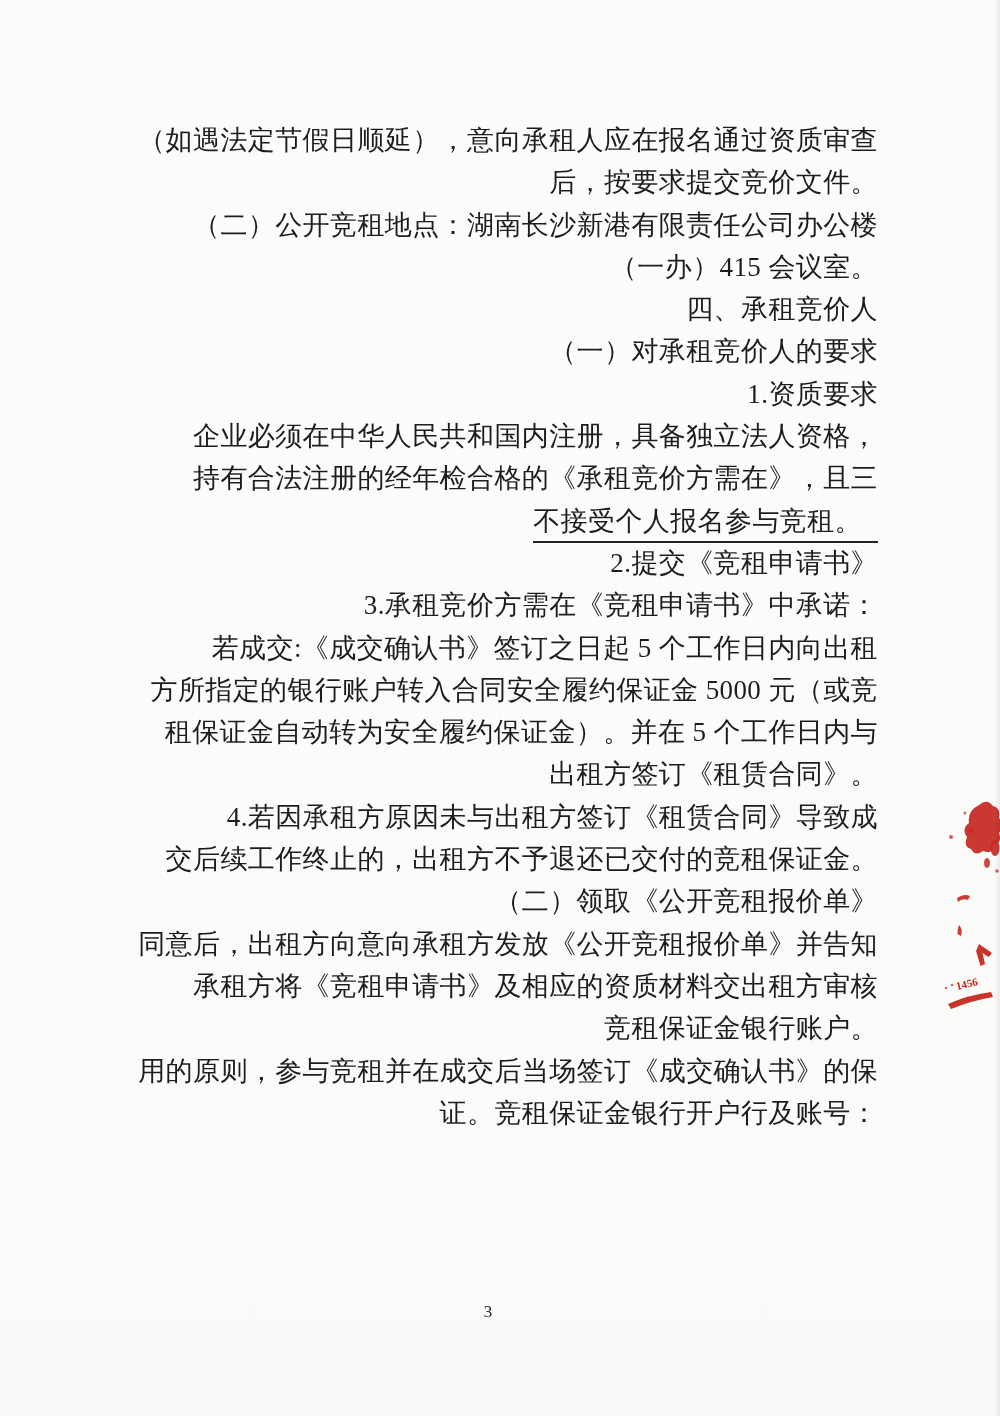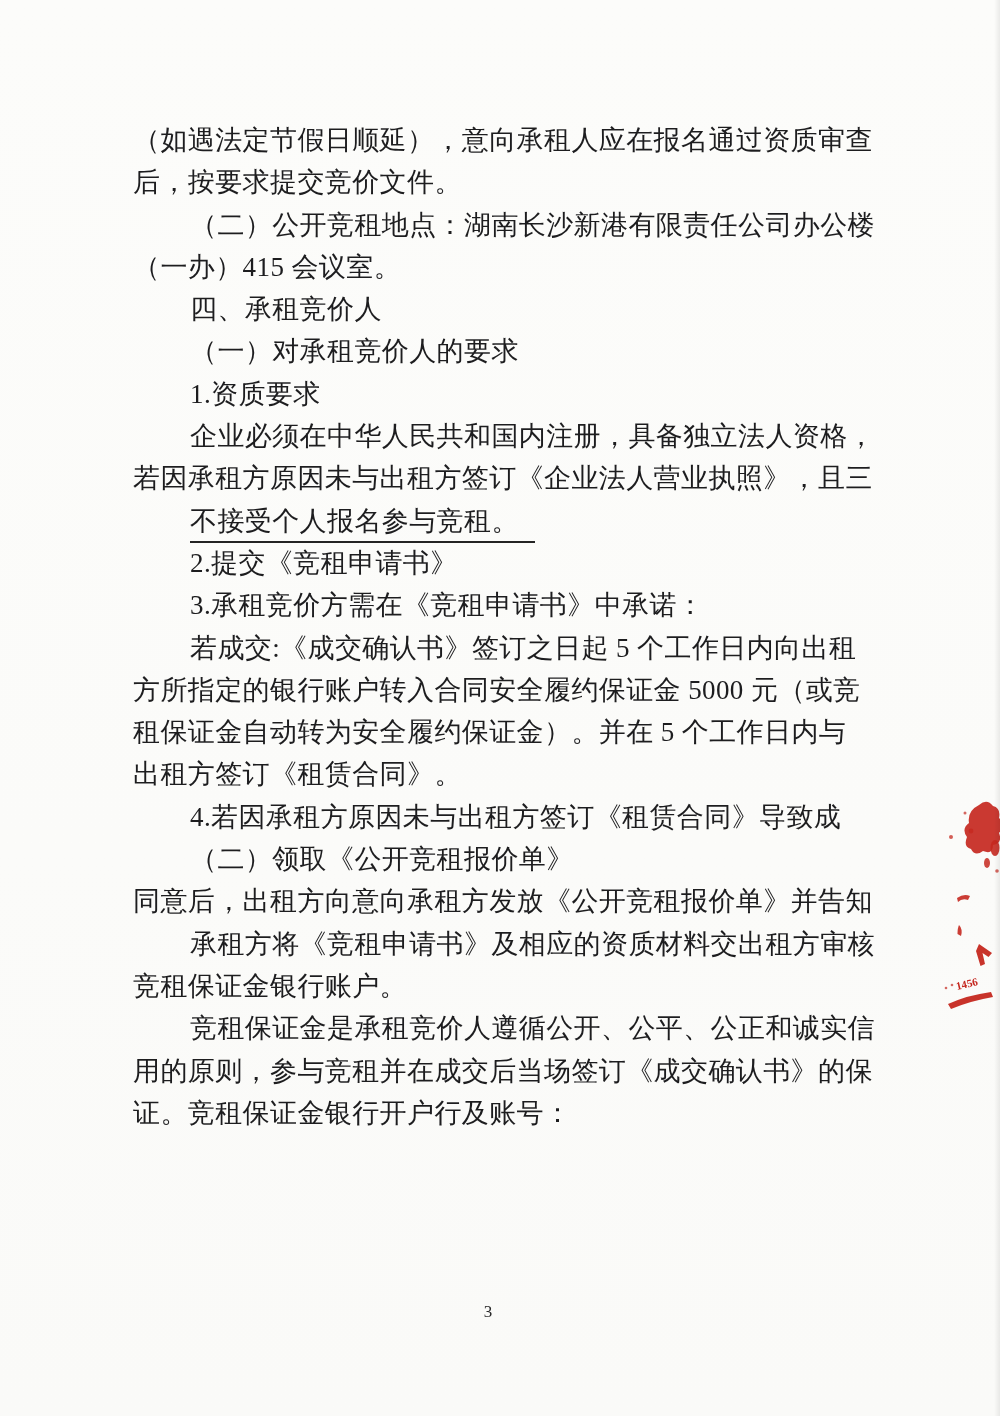--- a/index.html
+++ b/index.html
@@ -19,20 +19,21 @@
     position: absolute;
     left: 133px; top: 119px; width: 745px;
     font-size: 27px;
     line-height: 42.3px;
     color: #1d1d1f;
     letter-spacing: 0.4px;
   }
   .line {
     height: 42.3px;
     white-space: pre;
+    text-align: right;
   }
   .line.ind { padding-left: 57px; font-family: Liberation Serif, serif; }
   .line.u > span {
     border-bottom: 2px solid #242424;
     padding-right: 16px;
     padding-bottom: 5px;
   }
   .footer {
     position: absolute;
     left: 0; top: 1302px; width: 976px;
@@ -65,34 +66,34 @@
 
   <div class="doc" id="doc">
       <div class="line"><span>（如遇法定节假日顺延），意向承租人应在报名通过资质审查</span></div>
       <div class="line"><span>后，按要求提交竞价文件。</span></div>
       <div class="line ind"><span>（二）公开竞租地点：湖南长沙新港有限责任公司办公楼</span></div>
       <div class="line"><span>（一办）415 会议室。</span></div>
       <div class="line ind"><span>四、承租竞价人</span></div>
       <div class="line ind"><span>（一）对承租竞价人的要求</span></div>
       <div class="line ind"><span>1.资质要求</span></div>
       <div class="line ind"><span>企业必须在中华人民共和国内注册，具备独立法人资格，</span></div>
-      <div class="line"><span>若因承租方原因未与出租方签订《企业法人营业执照》，且三</span></div>
+      <div class="line"><span>持有合法注册的经年检合格的《承租竞价方需在》，且三</span></div>
       <div class="line ind u"><span>不接受个人报名参与竞租。</span></div>
       <div class="line ind"><span>2.提交《竞租申请书》</span></div>
       <div class="line ind"><span>3.承租竞价方需在《竞租申请书》中承诺：</span></div>
       <div class="line ind"><span>若成交:《成交确认书》签订之日起 5 个工作日内向出租</span></div>
       <div class="line"><span>方所指定的银行账户转入合同安全履约保证金 5000 元（或竞</span></div>
       <div class="line"><span>租保证金自动转为安全履约保证金）。并在 5 个工作日内与</span></div>
       <div class="line"><span>出租方签订《租赁合同》。</span></div>
       <div class="line ind"><span>4.若因承租方原因未与出租方签订《租赁合同》导致成</span></div>
+      <div class="line"><span>交后续工作终止的，出租方不予退还已交付的竞租保证金。</span></div>
       <div class="line ind"><span>（二）领取《公开竞租报价单》</span></div>
       <div class="line"><span>同意后，出租方向意向承租方发放《公开竞租报价单》并告知</span></div>
       <div class="line ind"><span>承租方将《竞租申请书》及相应的资质材料交出租方审核</span></div>
       <div class="line"><span>竞租保证金银行账户。</span></div>
-      <div class="line ind"><span>竞租保证金是承租竞价人遵循公开、公平、公正和诚实信</span></div>
       <div class="line"><span>用的原则，参与竞租并在成交后当场签订《成交确认书》的保</span></div>
       <div class="line"><span>证。竞租保证金银行开户行及账号：</span></div>
     </div>
 
   <div class="footer">
     <span>3</span>
   </div>
 
   <svg class="stamp" id="stamp" viewBox="0 0 58 215" xmlns="http://www.w3.org/2000/svg" style="color: rgb(197, 40, 31);">
 

